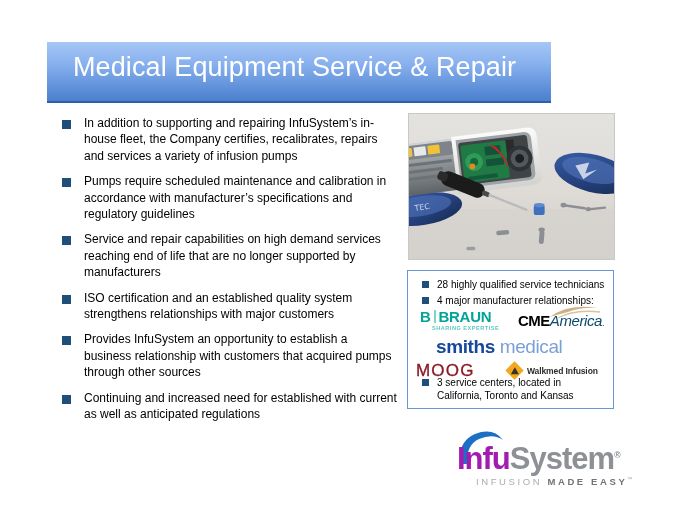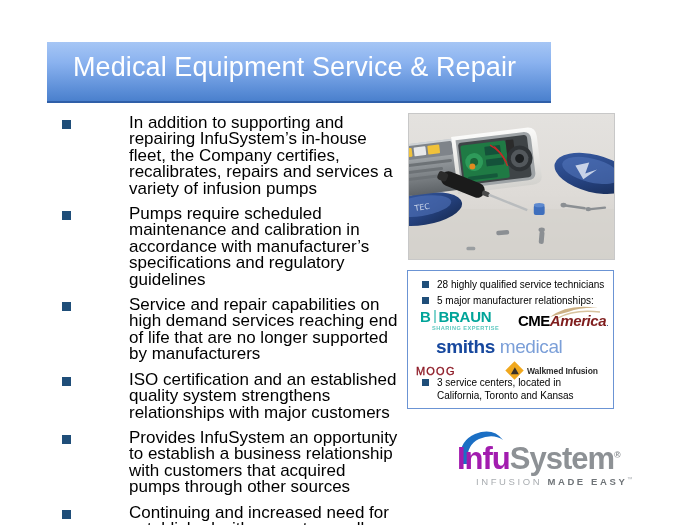--- a/index.html
+++ b/index.html
@@ -54,24 +54,23 @@
   }
   .bullet-marker {
     flex: 0 0 auto;
     width: 9px;
     height: 9px;
     background: #1f4e79;
     margin-right: 13px;
     margin-top: 5px;
   }
   .bullet-text {
-    font-size: 17px;
+    font-size: 12px;
     line-height: 16.4px;
     color: #000000;
-    margin-left: 45px;
   }
 
   
   #photo-frame {
     position: absolute;
     left: 408px;
     top: 113px;
     width: 207px;
     height: 147px;
     border: 1px solid #c8c8c8;
@@ -146,42 +145,42 @@
   #cme-swoosh { position: absolute; left: 30px; top: 0px; }
   #cme-word {
     position: absolute;
     left: 0px;
     top: 8px;
     font-size: 15px;
     line-height: 16px;
     white-space: nowrap;
   }
   #cme-cme { font-weight: bold; color: #000000; letter-spacing: -0.5px; }
-  #cme-america { font-style: italic; font-weight: bold; color: #7f1d1d; letter-spacing: -0.4px; }
+  #cme-america { font-style: italic; font-weight: normal; color: #0c4a6e; letter-spacing: -0.4px; }
   #cme-dot { font-size: 9px; color: #1f3d7a; }
 
   
   #logo-smiths {
     position: absolute;
     left: 28px;
     top: 66px;
     font-size: 19px;
     line-height: 20px;
     letter-spacing: -0.4px;
     white-space: nowrap;
   }
   #smiths-word { font-weight: bold; color: #17489e; }
   #smiths-medical { font-weight: normal; color: #7b9fd8; }
 
   
   #logo-moog {
     position: absolute;
     left: 8px;
     top: 91px;
-    font-size: 11px;
+    font-size: 17px;
     line-height: 18px;
     letter-spacing: 1.2px;
     color: #8c1824;
     -webkit-text-stroke: 0.3px #8c1824;
     font-weight: 400;
     white-space: nowrap;
   }
 
   
   #logo-walkmed {
@@ -389,21 +388,21 @@
 
   <div id="info-panel">
 
     <div class="panel-row" id="panel-bullet-1">
       <span class="panel-marker"></span>
       <span class="panel-text">28 highly qualified service technicians</span>
     </div>
 
     <div class="panel-row" id="panel-bullet-2">
       <span class="panel-marker"></span>
-      <span class="panel-text">5 major manufacturer relationships:</span>
+      <span class="panel-text">4 major manufacturer relationships:</span>
     </div>
 
     <div id="logo-bbraun">
       <div id="bbraun-word">
         <span id="bbraun-b">B</span>
         <span id="bbraun-divider"></span>
         <span>BRAUN</span>
       </div>
       <div id="bbraun-tag">SHARING EXPERTISE</div>
     </div>

